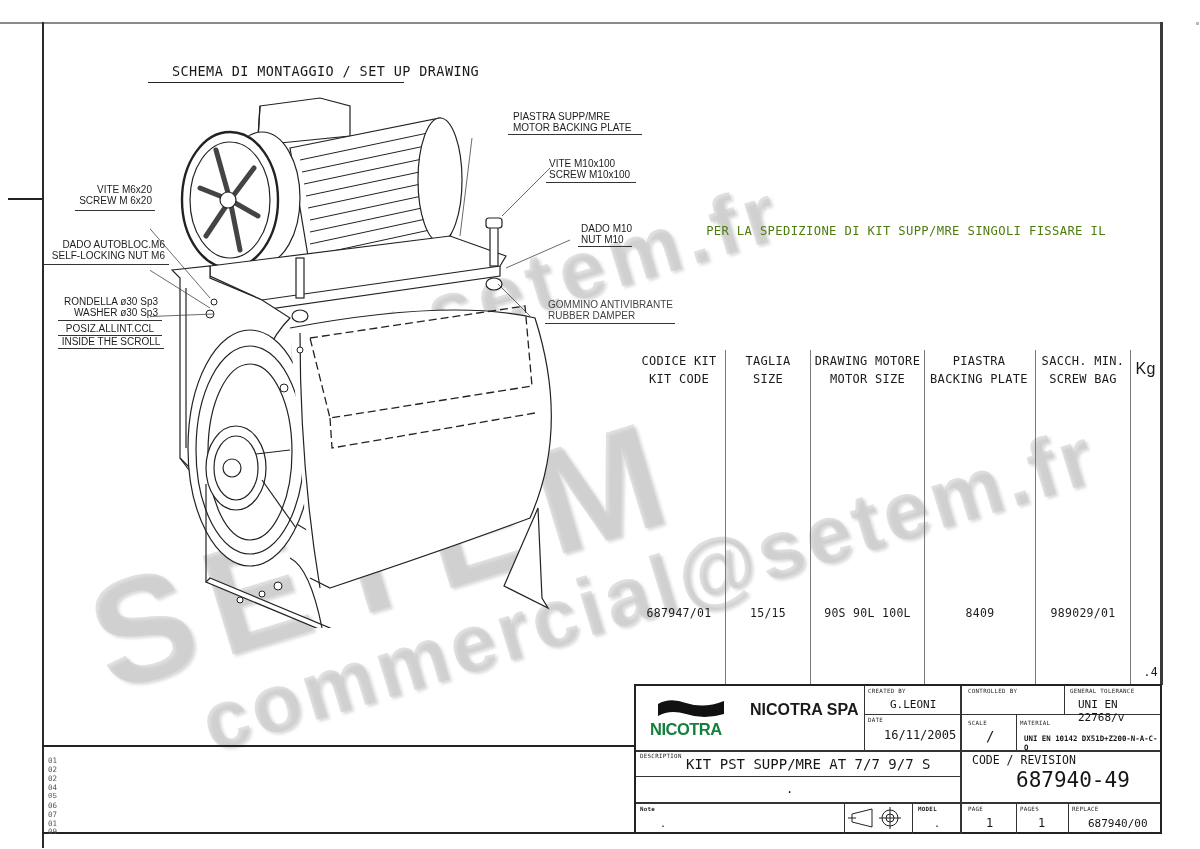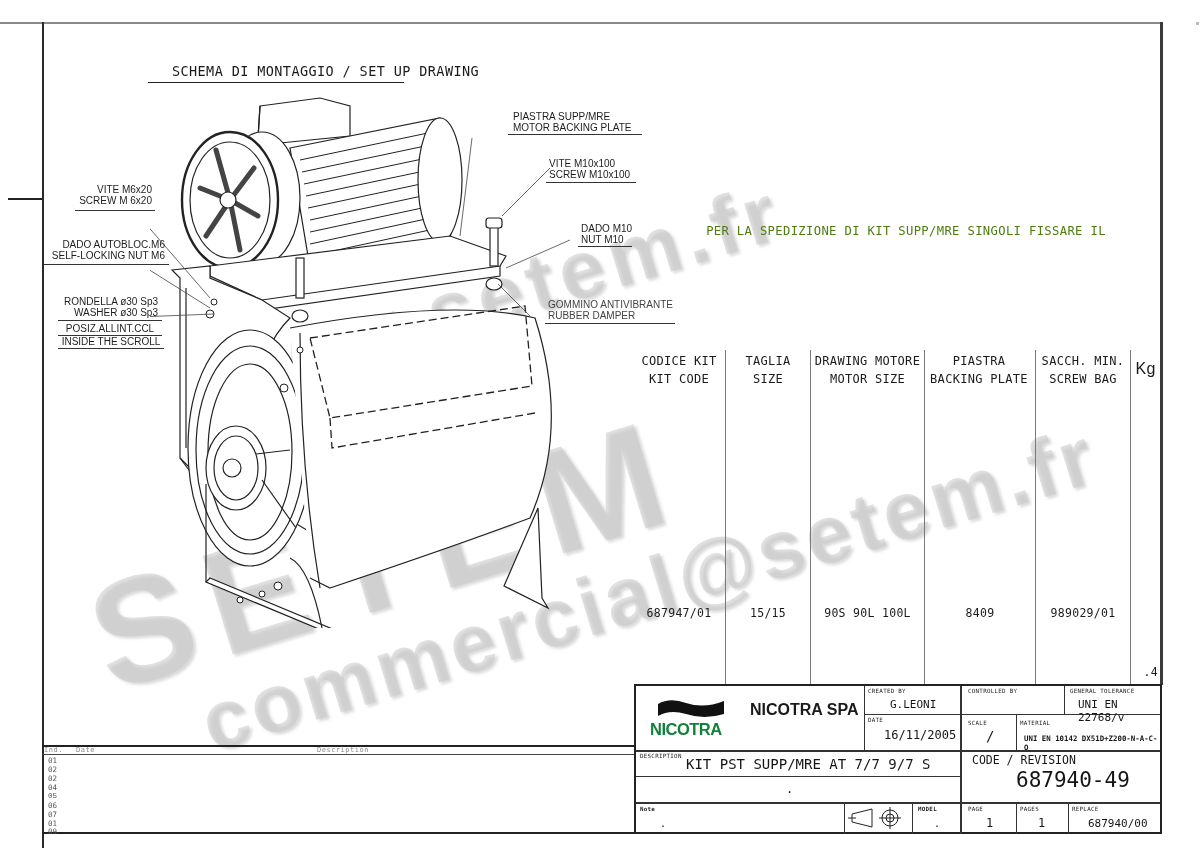--- a/index.html
+++ b/index.html
@@ -245,25 +245,20 @@
 
   <div class="val-cell" style="left:6px; width:90px;">687947/01</div>
   <div class="val-cell" style="left:98px; width:84px;">15/15</div>
   <div class="val-cell" style="left:183px; width:113px;">90S 90L 100L</div>
   <div class="val-cell" style="left:297px; width:110px;">8409</div>
   <div class="val-cell" style="left:408px; width:94px;">989029/01</div>
   <div class="val-cell" style="left:503px; width:29px; top:325px; text-align:right; padding-right:2px;">.4</div>
 </div>
 
 <div id="rev-table" class="abs">
-  <div id="rev-header">
-    <span class="rev-h" style="left:2px;">Ind.</span>
-    <span class="rev-h" style="left:34px;">Date</span>
-    <span class="rev-h" style="left:275px;">Description</span>
-  </div>
   <div class="rev-num" style="top:9px;">01</div>
   <div class="rev-num" style="top:18px;">02</div>
   <div class="rev-num" style="top:27px;">02</div>
   <div class="rev-num" style="top:36px;">04</div>
   <div class="rev-num" style="top:45px;font-family:Liberation Mono, monospace;">05</div>
   <div class="rev-num" style="top:54px;">06</div>
   <div class="rev-num" style="top:63px;">07</div>
   <div class="rev-num" style="top:72px;">01</div>
   <div class="rev-num" style="top:80px;">09</div>
 </div>

